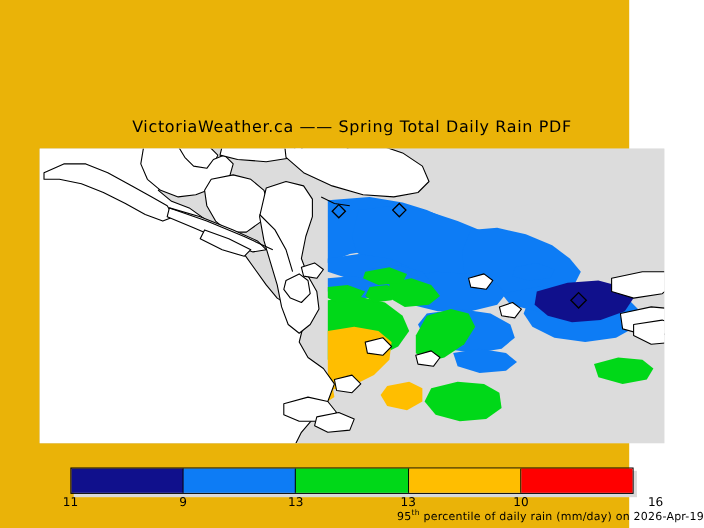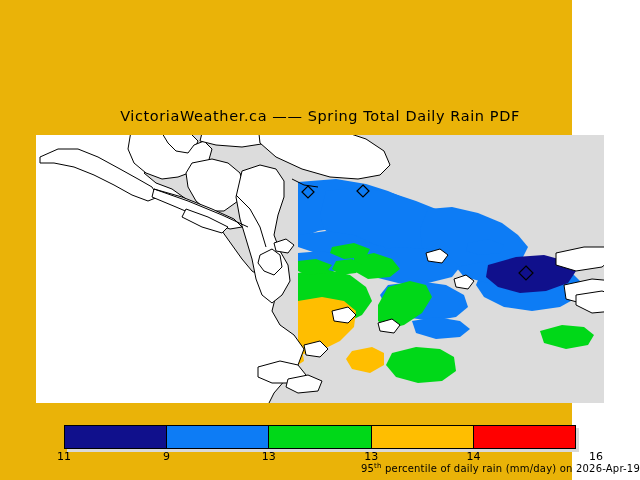--- a/index.html
+++ b/index.html
@@ -253,21 +253,21 @@
       <div class="cb-seg" style="background: rgb(255, 190, 0);"></div>
       <div class="cb-seg" style="background: rgb(255, 0, 0);"></div>
     </div>
   </div>
 
   <div id="colorbar-ticks">
       <div class="cb-tick" style="left: 0px;">11</div>
       <div class="cb-tick" style="left: 102.4px;">9</div>
       <div class="cb-tick" style="left: 204.8px; text-align: center;">13</div>
       <div class="cb-tick" style="left: 307.2px;">13</div>
-      <div class="cb-tick" style="left: 409.6px;">14</div>
+      <div class="cb-tick" style="left: 409.6px;">10</div>
       <div class="cb-tick" style="left: 532px;">16</div>
     </div>
 
   <div id="cb-caption">
     <span>95</span><sup>th</sup><span> percentile of daily rain (mm/day) on 2026-Apr-19</span>
   </div>
 
 </div>
 
 </body></html>

